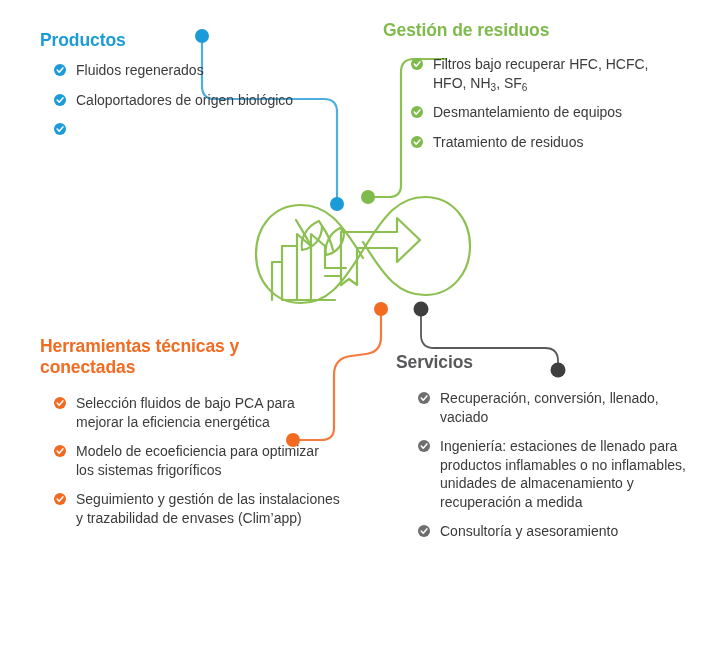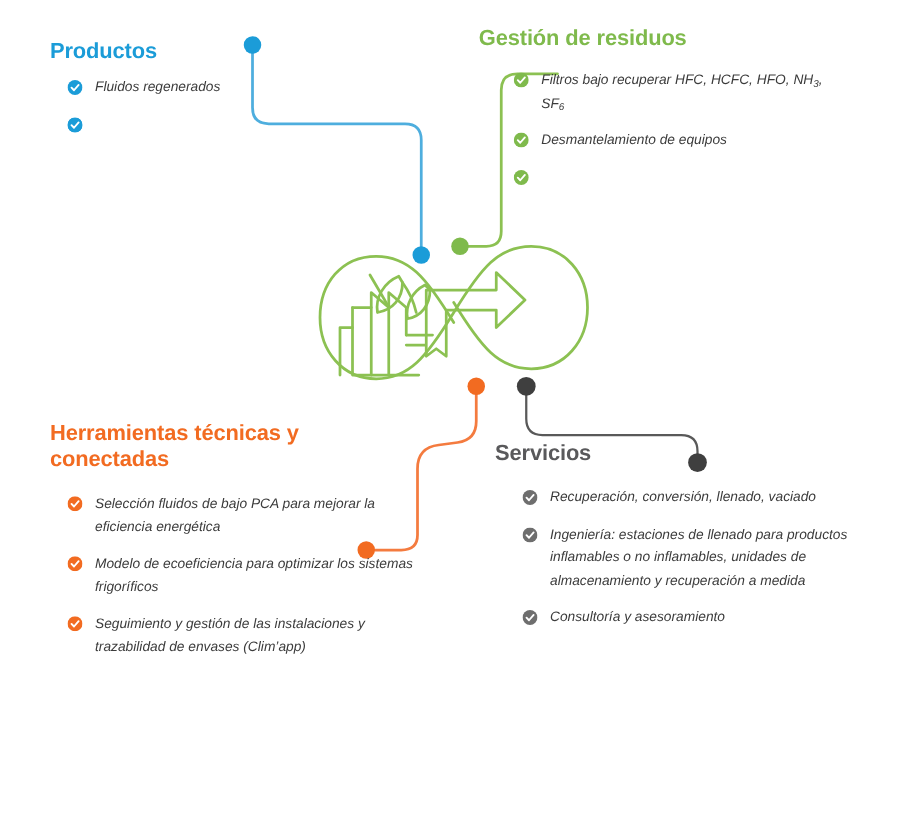--- a/index.html
+++ b/index.html
@@ -23,24 +23,23 @@
     font-weight:bold;
     line-height:20px;
     letter-spacing:-0.1px;
     margin:0 0 6px 0;
   }
   .items{list-style:none;margin:0;padding:0;}
   .item{
     position:relative;
     padding-left:22px;
     margin-bottom:11px;
-    font-size:11px;
+    font-size:14px;
     line-height:18.5px;
     color:#3b3b3b;
-    font-style:italic;
   }
   .item:last-child{margin-bottom:0;}
   .bullet{
     position:absolute;left:0;top:3px;
     width:12px;height:12px;
   }
 
   
   .t-blue   .heading{color:#1b9cd8;}
   .t-green  .heading{color:#7fba4c;}
@@ -130,20 +129,21 @@
           <circle cx="6" cy="6" r="6" fill="#1b9cd8"></circle>
           <path d="M3.2,6.1 L5.2,8.2 L8.9,3.9" fill="none" stroke="#ffffff" stroke-width="1.5" stroke-linecap="round" stroke-linejoin="round"></path>
         </svg>
         <span>Fluidos regenerados</span>
       </li>
       <li class="item">
         <svg class="bullet" viewBox="0 0 12 12">
           <circle cx="6" cy="6" r="6" fill="#1b9cd8"></circle>
           <path d="M3.2,6.1 L5.2,8.2 L8.9,3.9" fill="none" stroke="#ffffff" stroke-width="1.5" stroke-linecap="round" stroke-linejoin="round"></path>
         </svg>
+        <span>Caloportadores de origen biológico</span>
       </li>
       <li class="item">
         <svg class="bullet" viewBox="0 0 12 12">
           <circle cx="6" cy="6" r="6" fill="#1b9cd8"></circle>
           <path d="M3.2,6.1 L5.2,8.2 L8.9,3.9" fill="none" stroke="#ffffff" stroke-width="1.5" stroke-linecap="round" stroke-linejoin="round"></path>
         </svg>
       </li>
     </ul>
   </div>
 
@@ -162,20 +162,21 @@
           <circle cx="6" cy="6" r="6" fill="#7fba4c"></circle>
           <path d="M3.2,6.1 L5.2,8.2 L8.9,3.9" fill="none" stroke="#ffffff" stroke-width="1.5" stroke-linecap="round" stroke-linejoin="round"></path>
         </svg>
         <span>Desmantelamiento de equipos</span>
       </li>
       <li class="item">
         <svg class="bullet" viewBox="0 0 12 12">
           <circle cx="6" cy="6" r="6" fill="#7fba4c"></circle>
           <path d="M3.2,6.1 L5.2,8.2 L8.9,3.9" fill="none" stroke="#ffffff" stroke-width="1.5" stroke-linecap="round" stroke-linejoin="round"></path>
         </svg>
+        <span>Tratamiento de residuos</span>
       </li>
     </ul>
   </div>
 
   <div class="block t-gray" id="sec-servicios">
     <h2 class="heading">Servicios</h2>
     <ul class="items">
       <li class="item">
         <svg class="bullet" viewBox="0 0 12 12">
           <circle cx="6" cy="6" r="6" fill="#6e6e6e"></circle>

